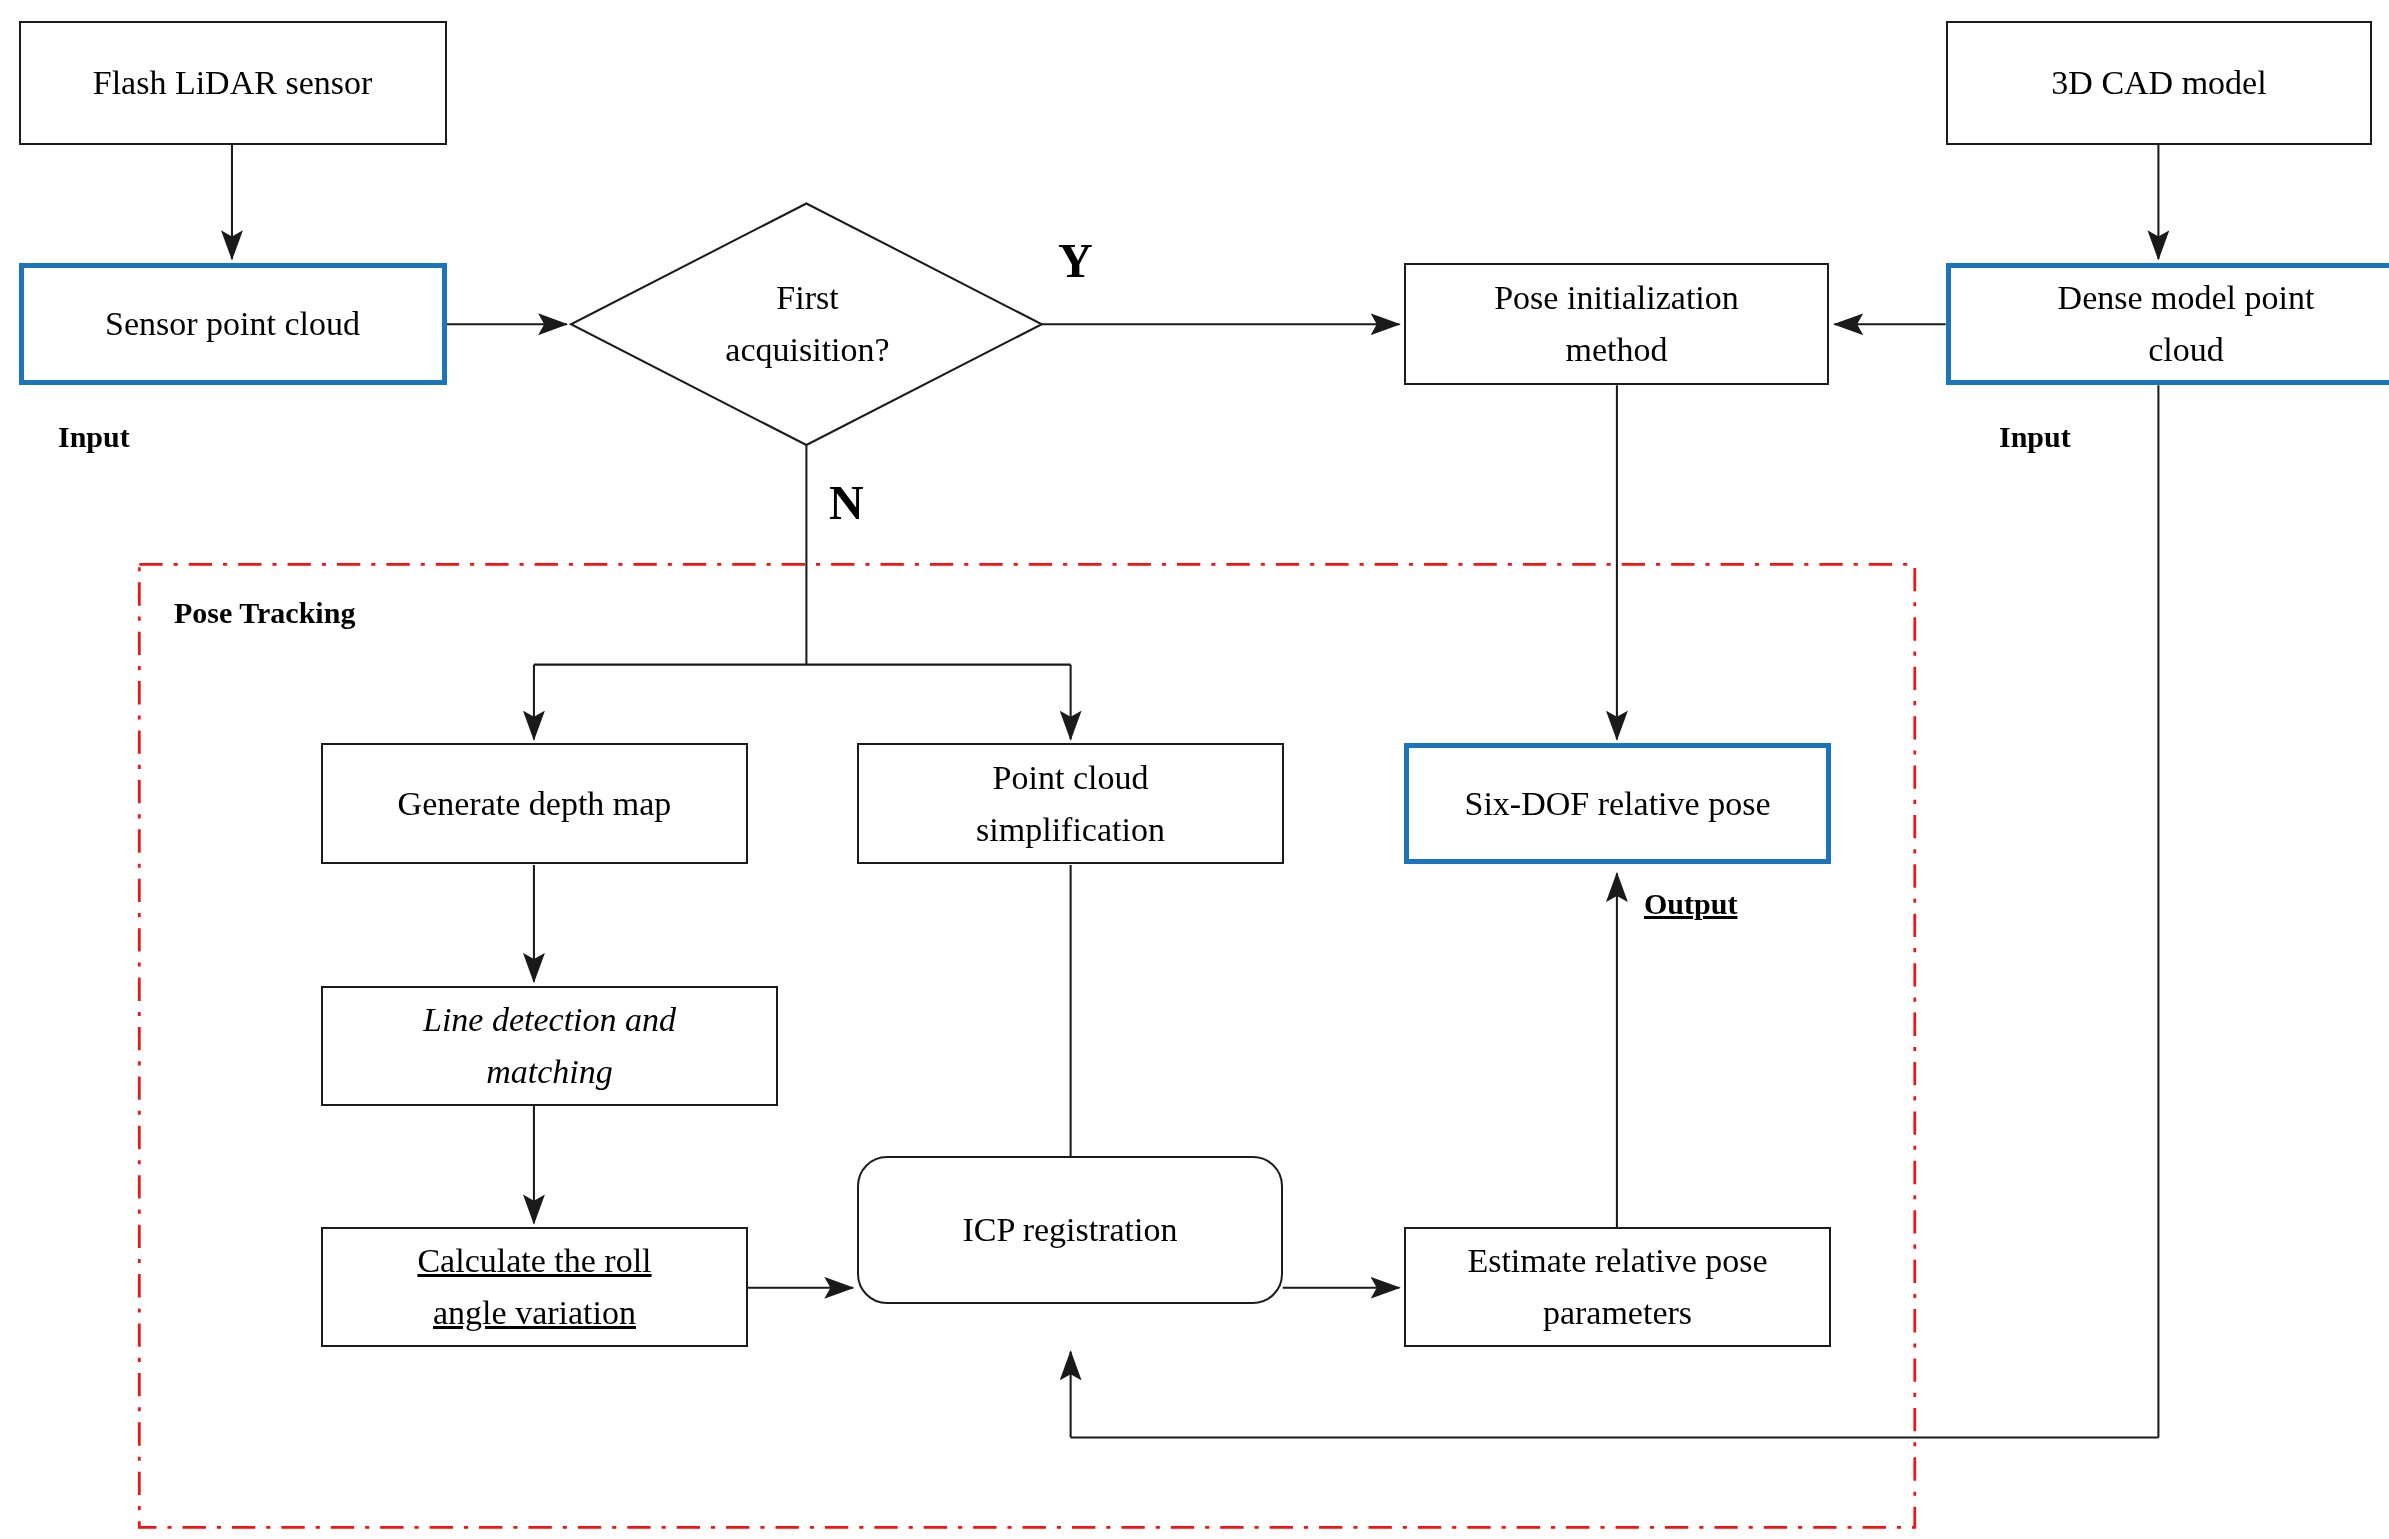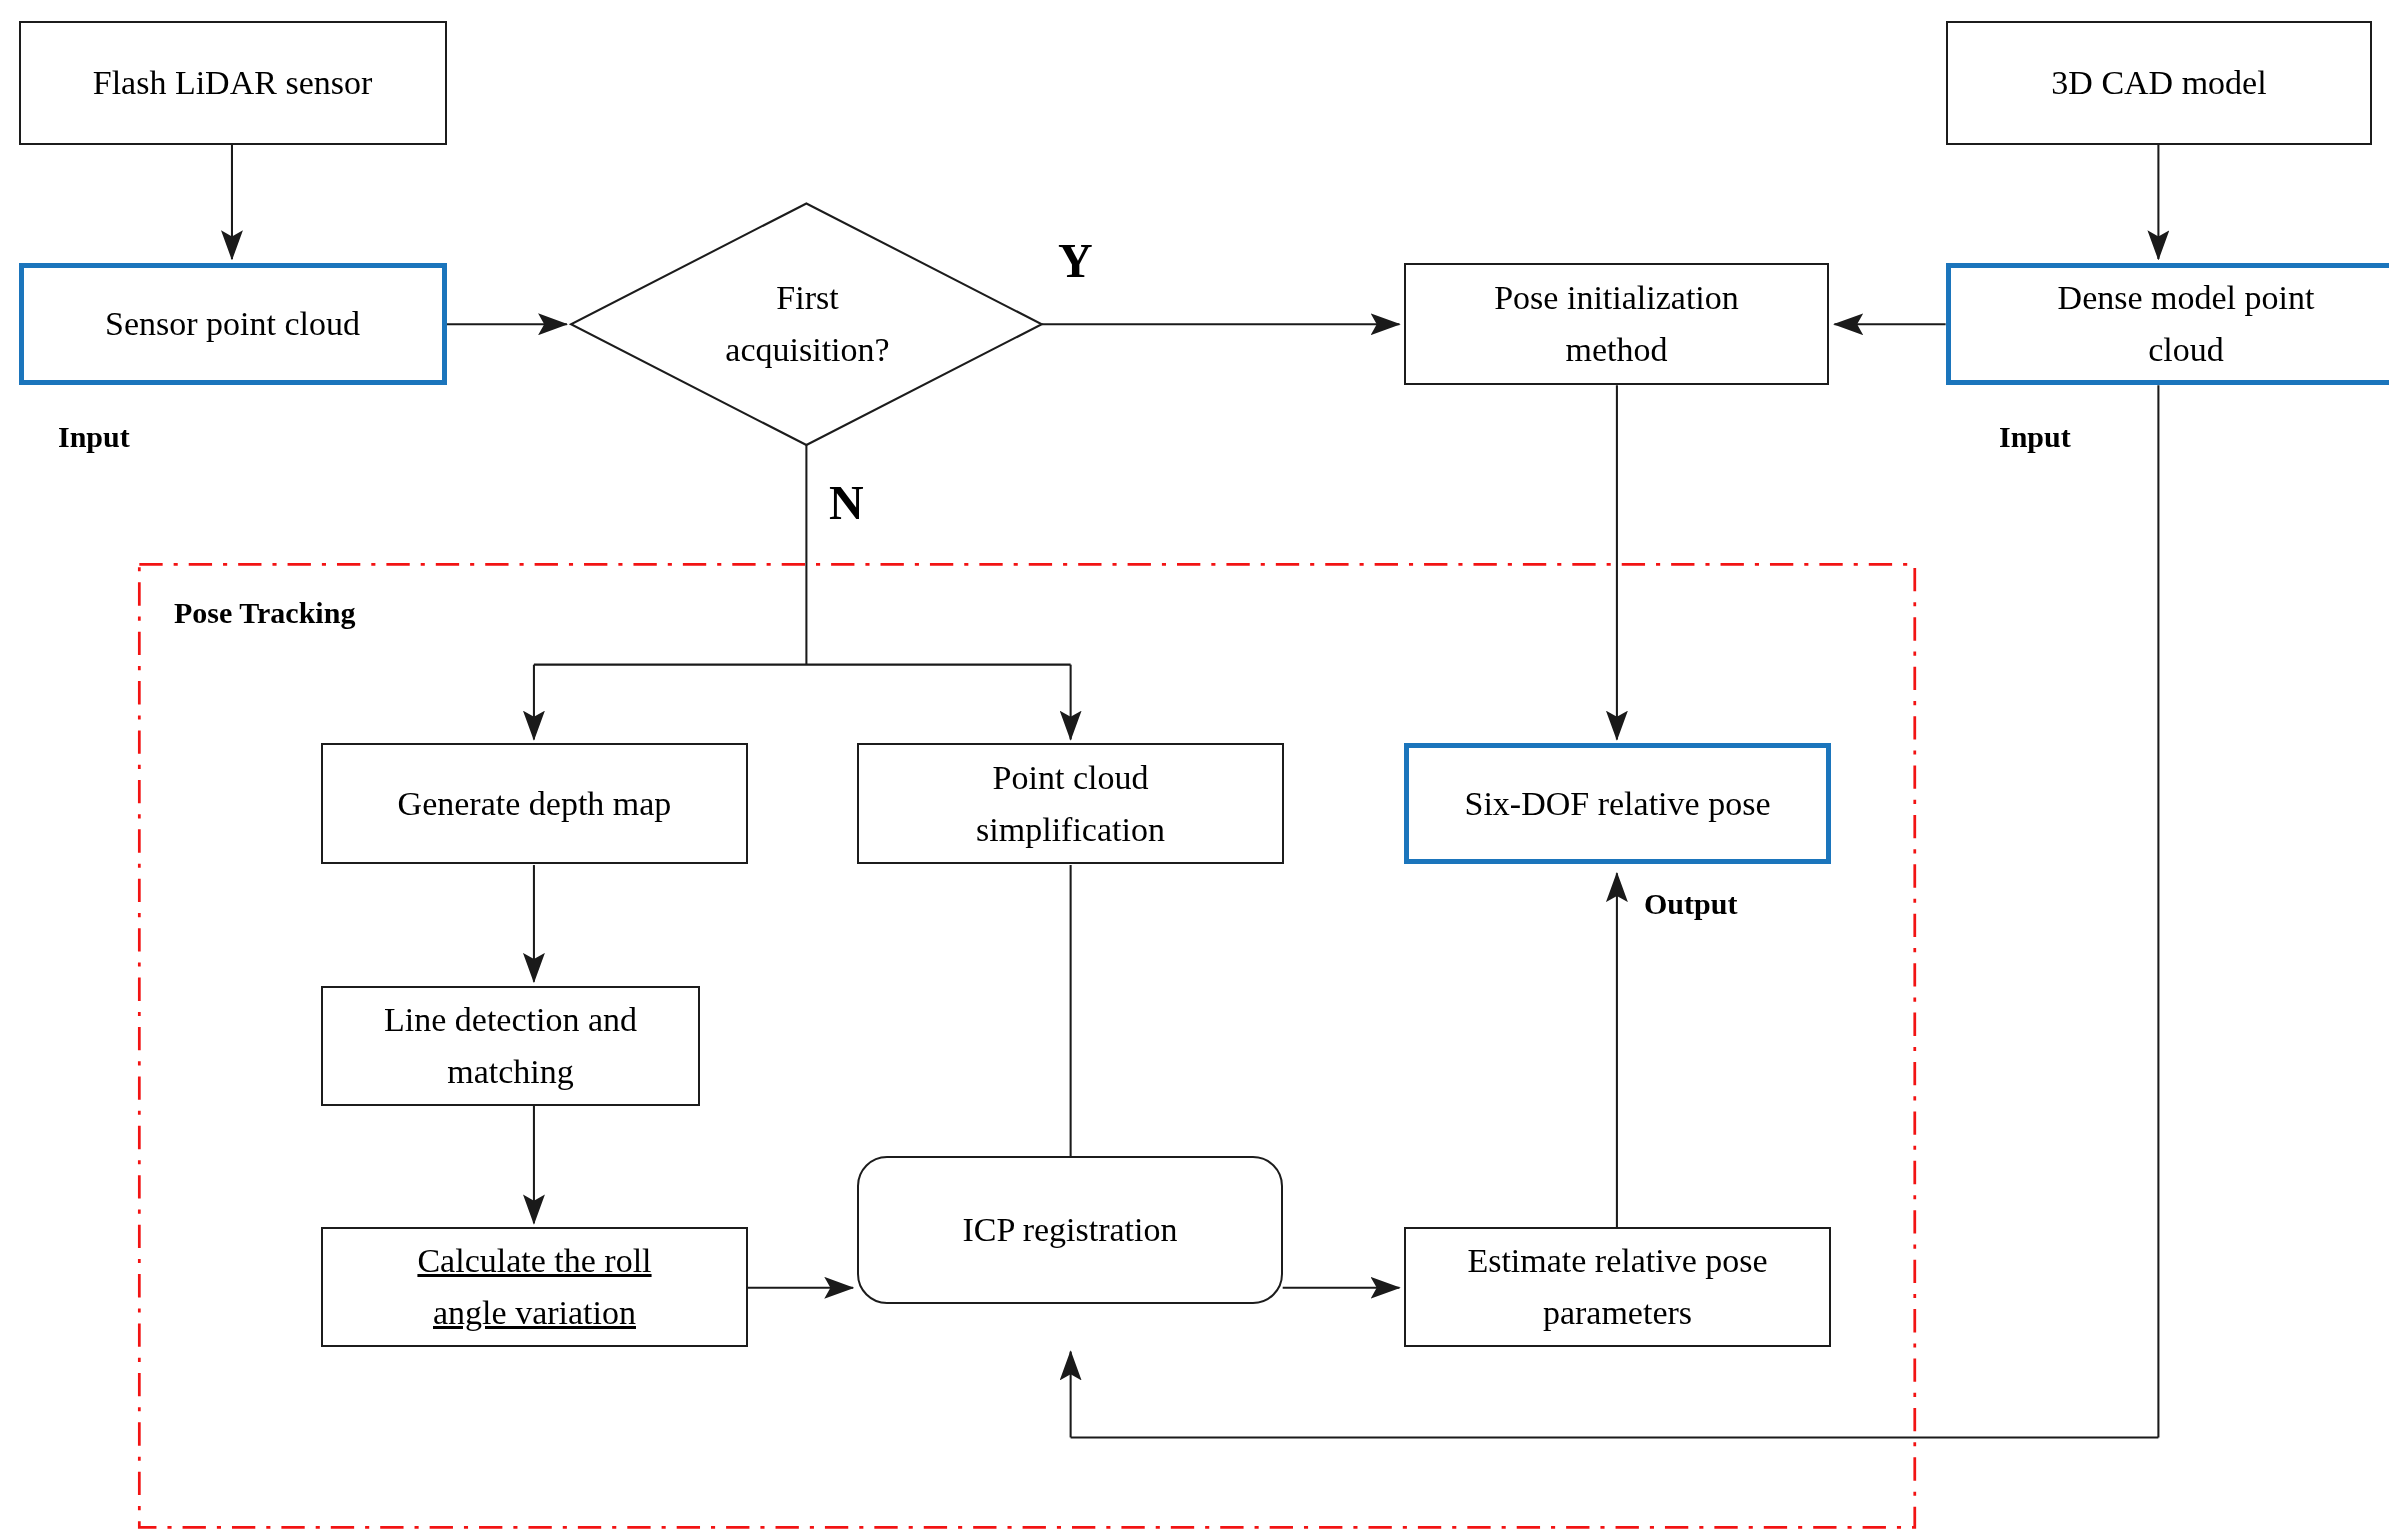--- a/index.html
+++ b/index.html
@@ -118,21 +118,21 @@
 
   <div class="node" style="left:857px; top:743px; width:427px; height:121px;">
     <span class="nl">Point cloud</span>
     <span class="nl">simplification</span>
   </div>
 
   <div class="node hl" style="left:1404px; top:743px; width:427px; height:121px;">
     <span class="nl">Six-DOF relative pose</span>
   </div>
 
-  <div class="node" style="left:321px; top:986px; width:379px; height:120px;">
+  <div class="node" style="left:321px; top:986px; width:457px; height:120px;font-style:italic;">
     <span class="nl">Line detection and</span>
     <span class="nl">matching</span>
   </div>
 
   <div class="node" style="left:321px; top:1227px; width:427px; height:120px;text-decoration:underline;">
     <span class="nl">Calculate the roll</span>
     <span class="nl">angle variation</span>
   </div>
 
   <div class="node" style="left:857px; top:1156px; width:426px; height:148px;border-radius:30px;">
@@ -141,21 +141,21 @@
 
   <div class="node" style="left:1404px; top:1227px; width:427px; height:120px;">
     <span class="nl">Estimate relative pose</span>
     <span class="nl">parameters</span>
   </div>
 
   <div class="biglabel" style="left:58px; top:420px;">Input</div>
 
   <div class="biglabel" style="left:1999px; top:420px;">Input</div>
 
-  <div class="biglabel" style="left:1644px; top:887px;">Output</div>
+  <div class="biglabel" style="left:1644px; top:887px;text-decoration:underline;">Output</div>
 
   <div class="biglabel" style="left:174px; top:596px;">Pose Tracking</div>
 
   <div class="branchlabel" style="left:1058px; top:233px;">Y</div>
 
   <div class="branchlabel" style="left:829px; top:475px;">N</div>
 
 </div>
 
 

